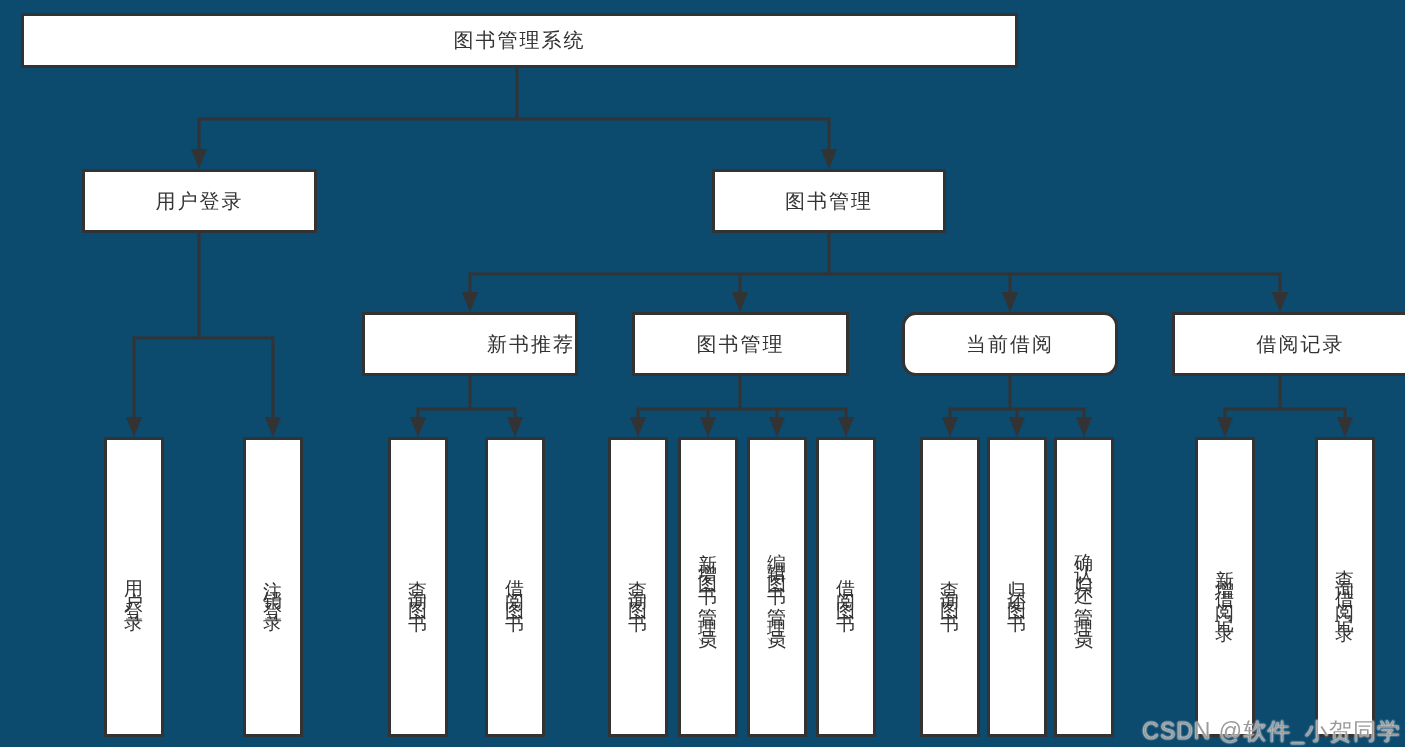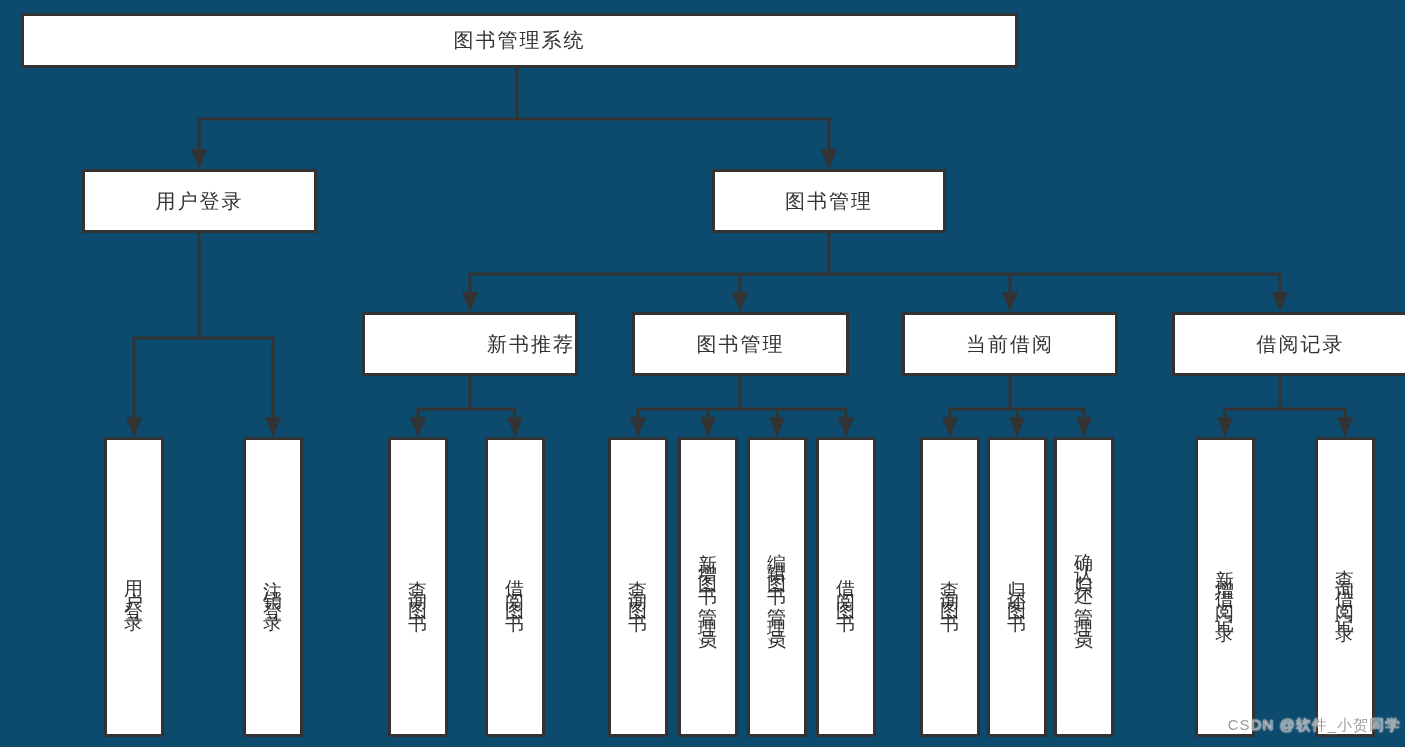--- a/index.html
+++ b/index.html
@@ -46,42 +46,42 @@
     letter-spacing: 11px;
     white-space: nowrap;
     color: #333333;
   }
   
   .n-root            { left: 21px;   top: 13px;  width: 997px; height: 55px; }
   .n-user-login-br   { left: 82px;   top: 169px; width: 235px; height: 64px; }
   .n-book-mgmt       { left: 712px;  top: 169px; width: 234px; height: 64px; }
   .n-new-book-rec    { left: 362px;  top: 312px; width: 216px; height: 64px; justify-content: flex-end; }
   .n-book-borrowing  { left: 632px;  top: 312px; width: 217px; height: 64px; }
-  .n-current-borrow  { left: 902px;  top: 312px; width: 216px; height: 64px; }
+  .n-current-borrow  { left: 902px;  top: 312px; width: 216px; height: 64px; border-radius: 14px; }
   .n-borrow-records  { left: 1172px; top: 312px; width: 257px; height: 64px; }
   .leaf { top: 437px; width: 60px; height: 300px; border-width: 3px; }
   .n-user-login      { left: 104px; }
   .n-logout          { left: 243px; }
   .n-query-books-1   { left: 388px; }
   .n-borrow-books-1  { left: 485px; }
   .n-query-books-2   { left: 608px; }
   .n-add-books       { left: 678px; }
   .n-edit-books      { left: 747px; }
   .n-borrow-books-2  { left: 816px; }
   .n-query-books-3   { left: 920px; }
   .n-return-books    { left: 987px; }
   .n-confirm-return  { left: 1054px; }
   .n-add-record      { left: 1195px; }
   .n-query-record    { left: 1315px; }
   .watermark {
     position: absolute;
     right: 4px;
     top: 716px;
     z-index: 6;
-    font-size: 15px;
+    font-size: 23px;
     letter-spacing: 1px;
     color: #9b9b9b;
     white-space: nowrap;
     text-shadow: 0 0 2px rgba(255,255,255,0.95), 0 0 2px rgba(255,255,255,0.95);
   }
 </style>
 </head>
 <body>
 
 <div class="stage">

